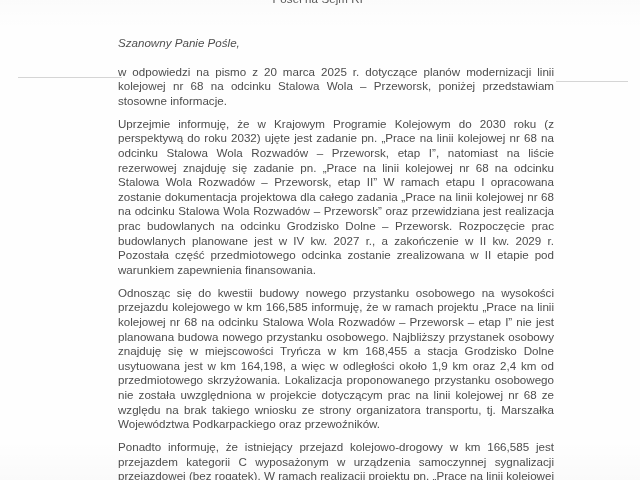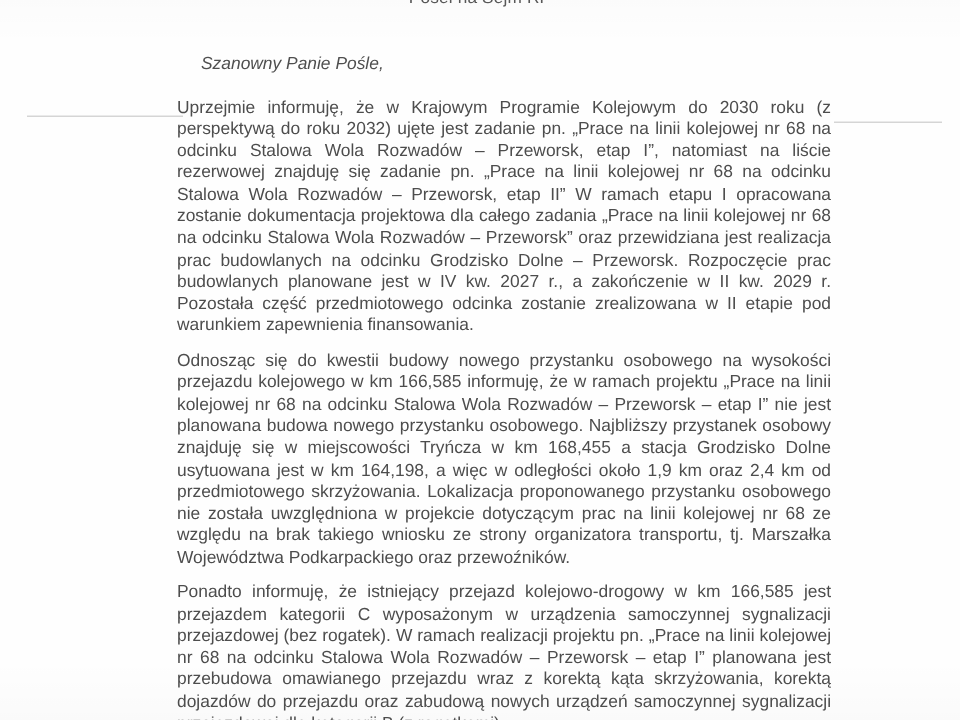--- a/index.html
+++ b/index.html
@@ -70,21 +70,21 @@
     position: absolute;
     left: 118px;
     top: 36px;
     width: 436px;
   }
 
   .salutation {
     font-style: italic;
     font-size: 11.6px;
     line-height: 14.5px;
-    margin: 0 0 14px 16px;
+    margin: 0 0 14px 0;
     color: #4f4f4f;
   }
 
   p.para {
     margin: 0 0 8.5px 0;
     font-size: 11.6px;
     line-height: 14.6px;
     text-align: justify;
     text-justify: inter-word;
     color: #4d4d4d;
@@ -99,20 +99,21 @@
   <div class="scan-tint"></div>
   <div class="streak left"></div>
   <div class="streak right"></div>
 
   <div class="letterhead">Poseł na Sejm RP</div>
 
   <div class="column">
 
     <p class="salutation">Szanowny Panie Pośle,</p>
 
+    <p class="para">w odpowiedzi na pismo z 20 marca 2025 r. dotyczące planów modernizacji linii kolejowej nr 68 na odcinku Stalowa Wola – Przeworsk, poniżej przedstawiam stosowne informacje.</p>
 
     <p class="para">Uprzejmie informuję, że w Krajowym Programie Kolejowym do 2030 roku (z perspektywą do roku 2032) ujęte jest zadanie pn. „Prace na linii kolejowej nr 68 na odcinku Stalowa Wola Rozwadów – Przeworsk, etap I”, natomiast na liście rezerwowej znajduję się zadanie pn. „Prace na linii kolejowej nr 68 na odcinku Stalowa Wola Rozwadów – Przeworsk, etap II” W ramach etapu I opracowana zostanie dokumentacja projektowa dla całego zadania „Prace na linii kolejowej nr 68 na odcinku Stalowa Wola Rozwadów – Przeworsk” oraz przewidziana jest realizacja prac budowlanych na odcinku Grodzisko Dolne – Przeworsk. Rozpoczęcie prac budowlanych planowane jest w IV kw. 2027 r., a zakończenie w II kw. 2029 r. Pozostała część przedmiotowego odcinka zostanie zrealizowana w II etapie pod warunkiem zapewnienia finansowania.</p>
 
     <p class="para">Odnosząc się do kwestii budowy nowego przystanku osobowego na wysokości przejazdu kolejowego w km 166,585 informuję, że w ramach projektu „Prace na linii kolejowej nr 68 na odcinku Stalowa Wola Rozwadów – Przeworsk – etap I” nie jest planowana budowa nowego przystanku osobowego. Najbliższy przystanek osobowy znajduję się w miejscowości Tryńcza w km 168,455 a stacja Grodzisko Dolne usytuowana jest w km 164,198, a więc w odległości około 1,9 km oraz 2,4 km od przedmiotowego skrzyżowania. Lokalizacja proponowanego przystanku osobowego nie została uwzględniona w projekcie dotyczącym prac na linii kolejowej nr 68 ze względu na brak takiego wniosku ze strony organizatora transportu, tj. Marszałka Województwa Podkarpackiego oraz przewoźników.</p>
 
     <p class="para">Ponadto informuję, że istniejący przejazd kolejowo-drogowy w km 166,585 jest przejazdem kategorii C wyposażonym w urządzenia samoczynnej sygnalizacji przejazdowej (bez rogatek). W ramach realizacji projektu pn. „Prace na linii kolejowej nr 68 na odcinku Stalowa Wola Rozwadów – Przeworsk – etap I” planowana jest przebudowa omawianego przejazdu wraz z korektą kąta skrzyżowania, korektą dojazdów do przejazdu oraz zabudową nowych urządzeń samoczynnej sygnalizacji przejazdowej dla kategorii B (z rogatkami).</p>
 
   </div>
 
 </div>

